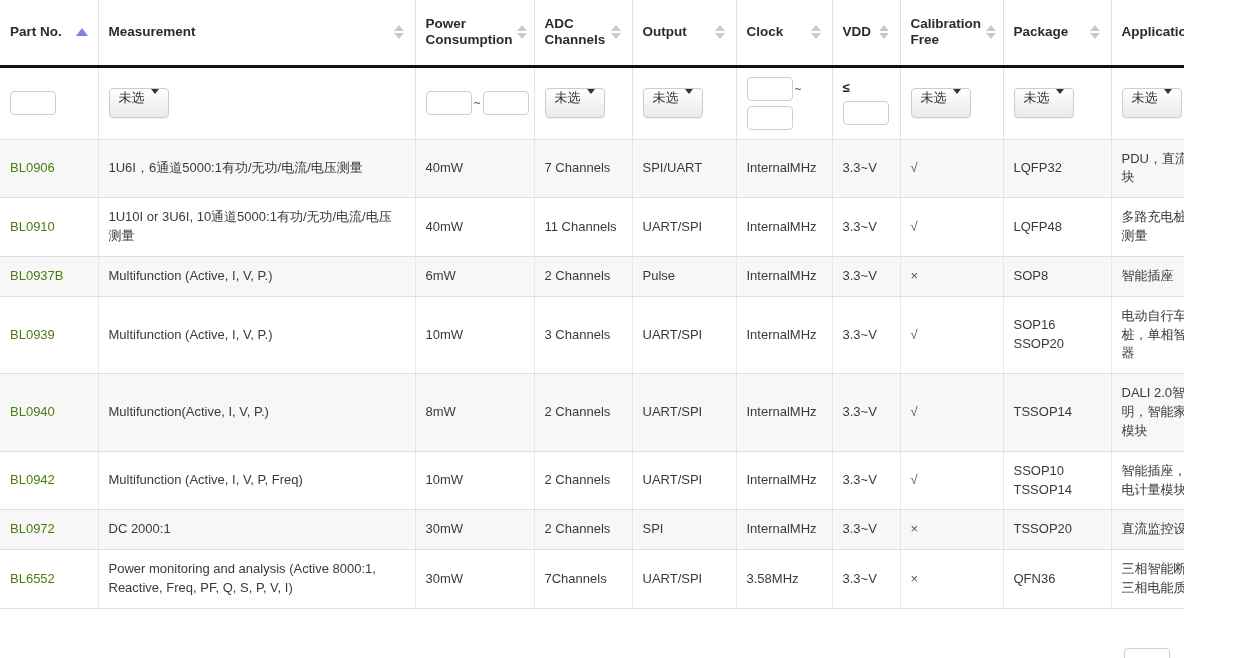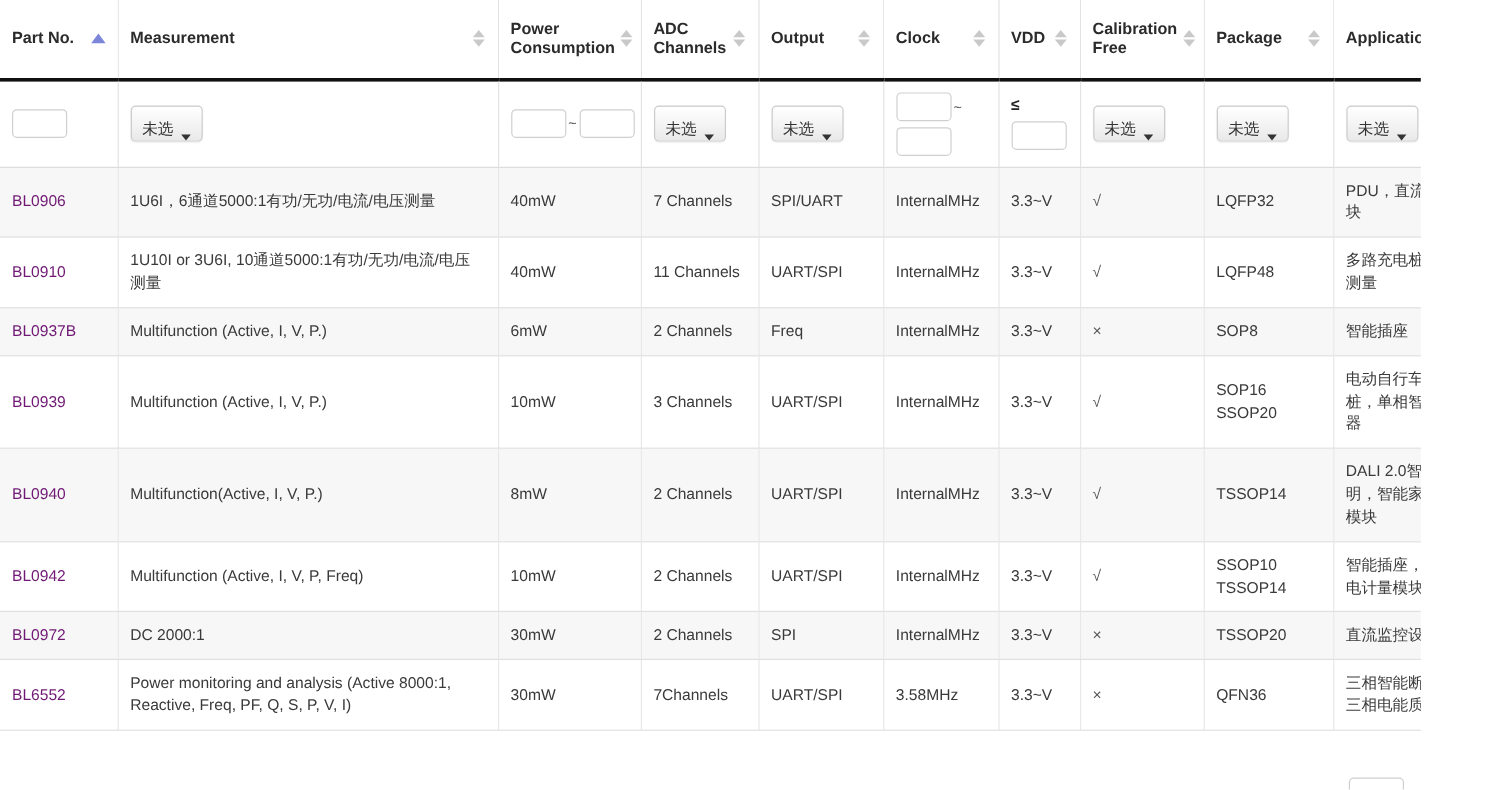--- a/index.html
+++ b/index.html
@@ -69,21 +69,21 @@
     vertical-align: middle;
   }
   .range-wrap { display: flex; align-items: center; gap: 2px; }
   .range-sep { font-size: 12px; color: #555; }
   .stack-wrap { display: flex; flex-direction: column; gap: 5px; align-items: flex-start; }
   .stack-line { display: flex; align-items: center; gap: 2px; }
   .lte { font-size: 13px; color: #222; font-weight: bold; line-height: 1;
          display: block; margin-bottom: 2px; }
 
   .f-dropdown {
-    display: inline-flex; align-items: flex-end; gap: 6px;
+    display: inline-flex; align-items: flex-start; gap: 6px;
     height: 30px; padding: 0 9px;
     border: 1px solid #cccccc;
     border-radius: 4px;
     background: linear-gradient(to bottom, #ffffff 0%, #f2f2f2 60%, #e9e9e9 100%);
     font-size: 13px;
     color: #333;
     cursor: pointer;
     box-shadow: 0 1px 1px rgba(0,0,0,0.06);
   }
   .caret { width: 0; height: 0;
@@ -98,21 +98,21 @@
     font-size: 13px;
     color: #3a3a3a;
     vertical-align: middle;
     line-height: 1.45;
     word-wrap: break-word;
   }
   tbody.data-body td:last-child { border-right: none; }
   tbody.data-body tr.odd td { background: #f7f7f7; }
   tbody.data-body tr.even td { background: #ffffff; }
 
-  .part-link { color: #701a75; text-decoration: none; font-size: 13px; cursor: pointer; }
+  .part-link { color: #4d7c0f; text-decoration: none; font-size: 13px; cursor: pointer; }
   .cal-mark { font-size: 13px; color: #555; }
   .nowrap-lines { white-space: pre-line; }
 
   
   .bottom-stub {
     position: absolute;
     left: 1124px; top: 648px;
     width: 46px; height: 24px;
     border: 1px solid #cfcfcf;
     border-radius: 4px;
@@ -321,21 +321,21 @@
           <td class="nowrap-lines">3.3~V</td>
           <td><span class="cal-mark">√</span></td>
           <td class="nowrap-lines">LQFP48</td>
           <td class="nowrap-lines">多路充电桩，直流测量</td>
         </tr>
         <tr class="odd">
           <td><span class="part-link">BL0937B</span></td>
           <td class="nowrap-lines">Multifunction (Active, I, V, P.)</td>
           <td class="nowrap-lines">6mW</td>
           <td class="nowrap-lines">2 Channels</td>
-          <td class="nowrap-lines">Freq</td>
+          <td class="nowrap-lines">Pulse</td>
           <td class="nowrap-lines">InternalMHz</td>
           <td class="nowrap-lines">3.3~V</td>
           <td><span class="cal-mark">×</span></td>
           <td class="nowrap-lines">SOP8</td>
           <td class="nowrap-lines">智能插座</td>
         </tr>
         <tr class="even">
           <td><span class="part-link">BL0939</span></td>
           <td class="nowrap-lines">Multifunction (Active, I, V, P.)</td>
           <td class="nowrap-lines">10mW</td>

